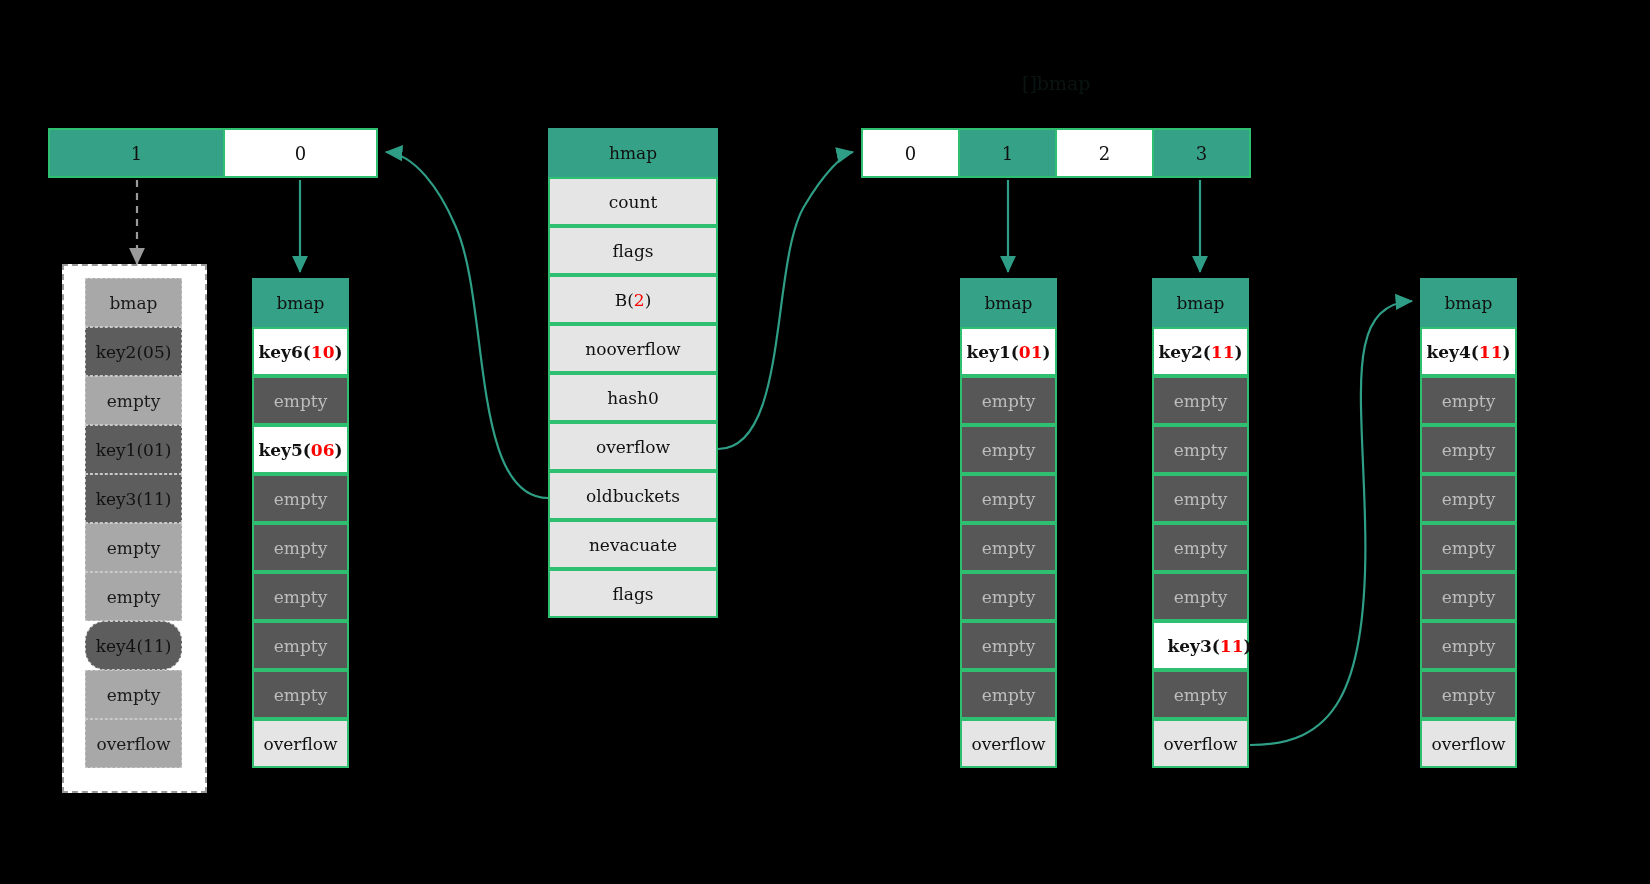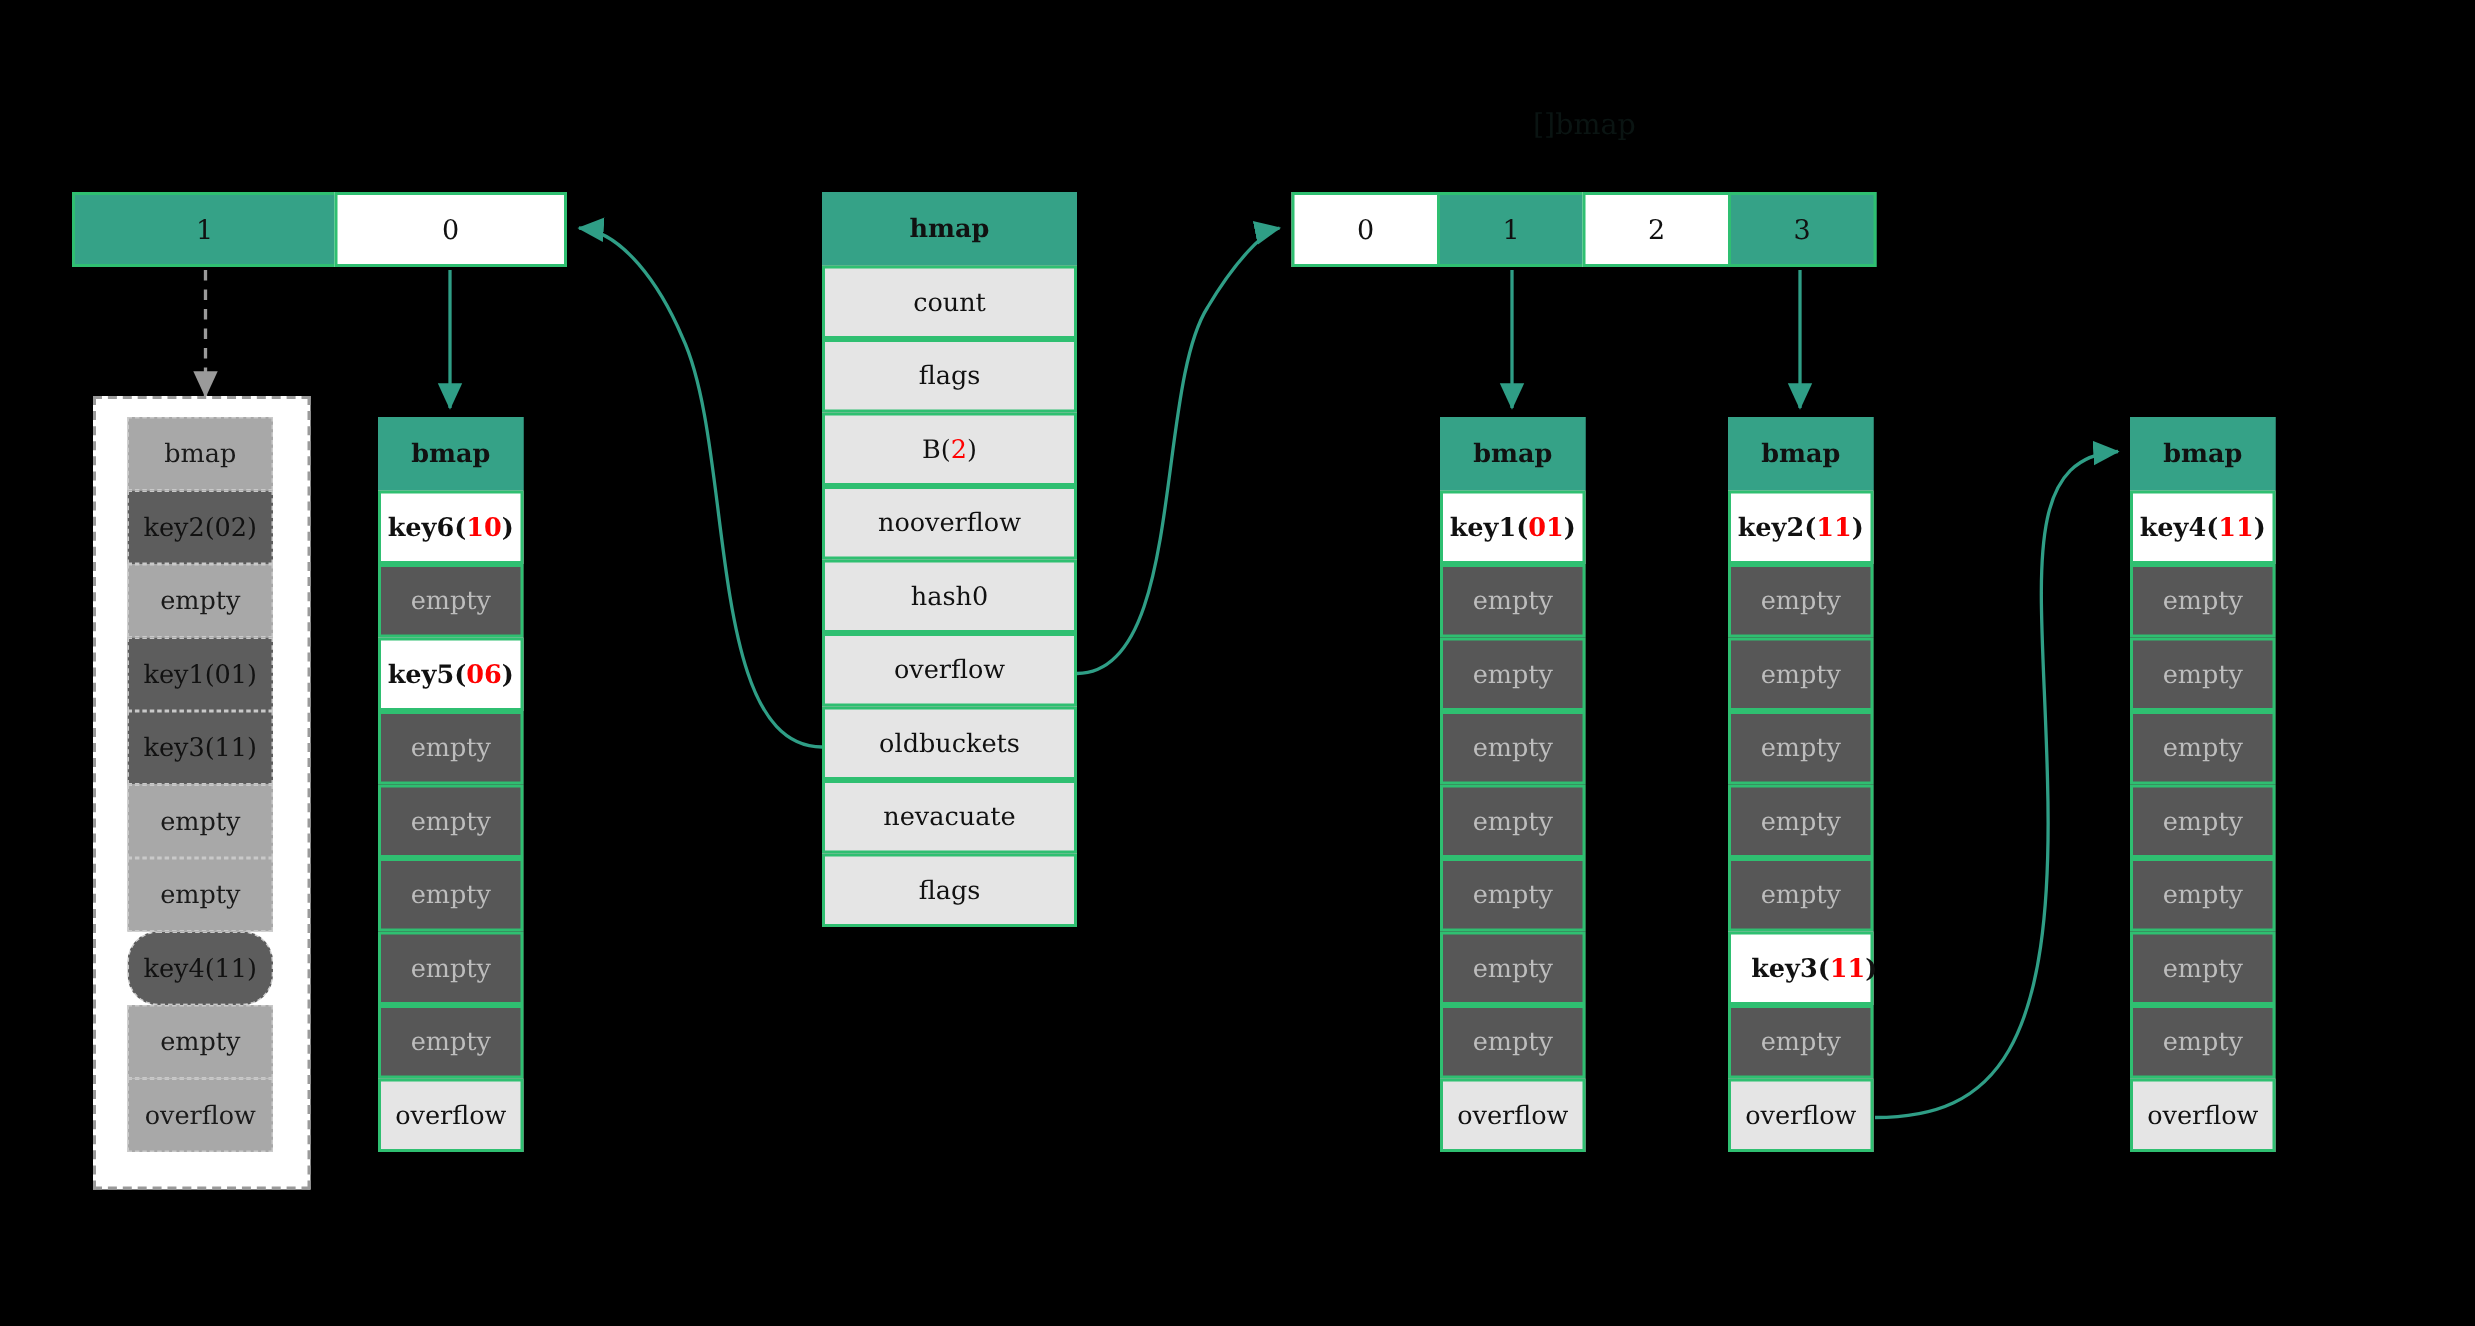--- a/index.html
+++ b/index.html
@@ -14,21 +14,21 @@
   
   .arrcell{border:2px solid #2fbf71;height:50px;font-size:18px;}
   .arrcell.teal{background:#35a287;color:#111;}
   .arrcell.white{background:#ffffff;color:#111;}
 
   
   .col{position:absolute;}
   .scell{position:absolute;box-sizing:border-box;width:100%;height:49px;
          display:flex;align-items:center;justify-content:center;
          border:2px solid #2fbf71;font-size:17px;}
-  .scell.head{background:#35a287;color:#111;border-color:#35a287;font-weight:bold;}
+  .scell.head{background:#35a287;color:#111;border-color:#35a287;}
   .scell.white{background:#e5e5e5;color:#111;}
   .scell.gray{background:#575757;color:#bdbdbd;}
   .scell.key{background:#ffffff;color:#111;font-weight:bold;}
   .red{color:#ff0000;}
 
   
   .panel{position:absolute;background:#ffffff;border:2px dashed #9a9a9a;box-sizing:border-box;}
   .fcell{position:absolute;box-sizing:border-box;width:100%;height:49px;
          display:flex;align-items:center;justify-content:center;
          border:1px dashed #c9c9c9;font-size:17px;}
@@ -98,21 +98,21 @@
     <div class="scell white" style="top:245px;">hash0</div>
     <div class="scell white" style="top:294px;">overflow</div>
     <div class="scell white" style="top:343px;">oldbuckets</div>
     <div class="scell white" style="top:392px;">nevacuate</div>
     <div class="scell white" style="top:441px;">flags</div>
   </div>
 
   <div class="panel" style="left:62px;top:264px;width:145px;height:529px;"></div>
   <div class="col" style="left:85px;top:278px;width:97px;">
     <div class="fcell fhead" style="top:0px;">bmap</div>
-    <div class="fcell fdark" style="top:49px;">key2(02)</div>
+    <div class="fcell fdark" style="top:49px;">key2(05)</div>
     <div class="fcell flight" style="top:98px;">empty</div>
     <div class="fcell fdark" style="top:147px;">key1(01)</div>
     <div class="fcell fdark" style="top:196px;">key3(11)</div>
     <div class="fcell flight" style="top:245px;">empty</div>
     <div class="fcell flight" style="top:294px;">empty</div>
     <div class="fcell fdark" style="top:343px;border-radius:20px;">key4(11)</div>
     <div class="fcell flight" style="top:392px;">empty</div>
     <div class="fcell flight" style="top:441px;">overflow</div>
   </div>
 

